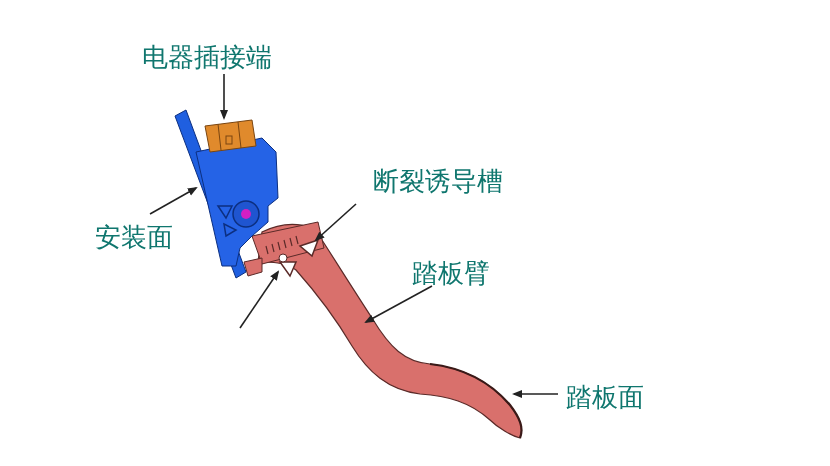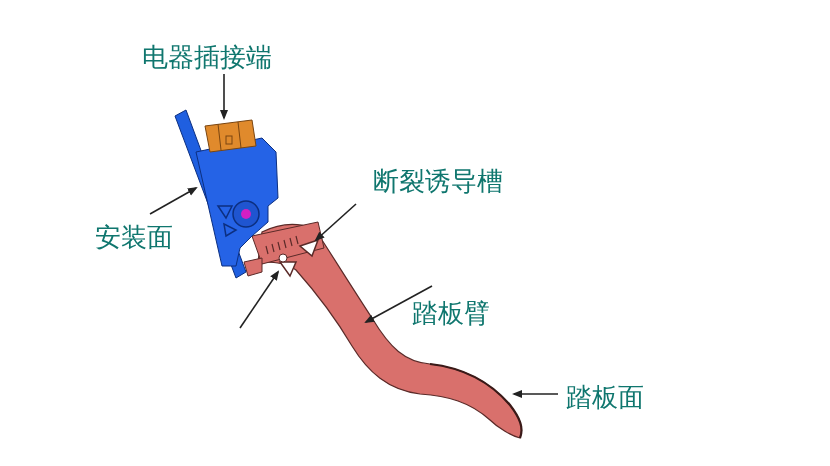--- a/index.html
+++ b/index.html
@@ -11,21 +11,21 @@
       font-size: 34px; font-weight: bold; color: #111111; letter-spacing: 1px;
       white-space: nowrap;
     }
     .label {
       position: absolute; font-size: 26px; color: #0f766e; white-space: nowrap;
       letter-spacing: 0px;
     }
     #lbl-connector { left: 142px; top: 40px; }
     #lbl-mount     { left: 95px;  top: 220px; }
     #lbl-groove    { left: 328px; top: 164px; margin-left: 45px; }
-    #lbl-arm       { left: 412px; top: 256px; margin-top: 40px; }
+    #lbl-arm       { left: 412px; top: 256px; }
     #lbl-crash     { left: 122px; top: 326px; }
     #lbl-face      { left: 566px; top: 380px; text-align: right; }
     svg { position: absolute; left: 0; top: 0; }
   </style>
 </head>
 <body>
 
 <div id="canvas">
 
   <svg width="830" height="466" viewBox="0 0 830 466">

